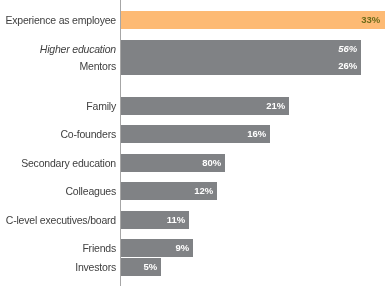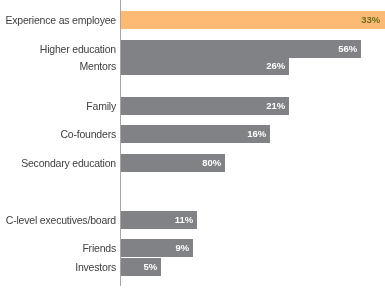--- a/index.html
+++ b/index.html
@@ -86,29 +86,29 @@
 
 <div id="chart-root">
   <div id="axis-line"></div>
   <div id="plot-area">
       <div class="bar-row" style="top: 11px; padding-left: 45px;">
         <div class="cat-label">Experience as employee</div>
         <div class="bar highlight" style="width: 264px;">
           <span class="bar-value">33%</span>
         </div>
       </div>
-      <div class="bar-row" style="top: 39.5px;">
+      <div class="bar-row" style="top: 39.5px; font-style: italic;">
         <div class="cat-label">Higher education</div>
         <div class="bar" style="width: 240px;">
           <span class="bar-value">56%</span>
         </div>
       </div>
       <div class="bar-row" style="top: 57px;">
         <div class="cat-label">Mentors</div>
-        <div class="bar" style="width: 168px; text-align: center;">
+        <div class="bar" style="width: 240px; text-align: center;">
           <span class="bar-value">26%</span>
         </div>
       </div>
       <div class="bar-row" style="top: 96.5px;">
         <div class="cat-label">Family</div>
         <div class="bar" style="width: 168px;">
           <span class="bar-value">21%</span>
         </div>
       </div>
       <div class="bar-row" style="top: 125px;">
@@ -116,23 +116,29 @@
         <div class="bar" style="width: 149px;">
           <span class="bar-value">16%</span>
         </div>
       </div>
       <div class="bar-row" style="top: 153.5px;">
         <div class="cat-label">Secondary education</div>
         <div class="bar" style="width: 104px;">
           <span class="bar-value">80%</span>
         </div>
       </div>
+      <div class="bar-row" style="top: 182px;">
+        <div class="cat-label">Colleagues</div>
+        <div class="bar" style="width: 96px;">
+          <span class="bar-value">12%</span>
+        </div>
+      </div>
       <div class="bar-row" style="top: 210.5px;">
         <div class="cat-label">C-level executives/board</div>
-        <div class="bar" style="width: 76px;">
+        <div class="bar" style="width: 68px;">
           <span class="bar-value">11%</span>
         </div>
       </div>
       <div class="bar-row" style="top: 239px;">
         <div class="cat-label">Friends</div>
         <div class="bar" style="width: 72px;">
           <span class="bar-value">9%</span>
         </div>
       </div>
       <div class="bar-row" style="top: 258px;">

